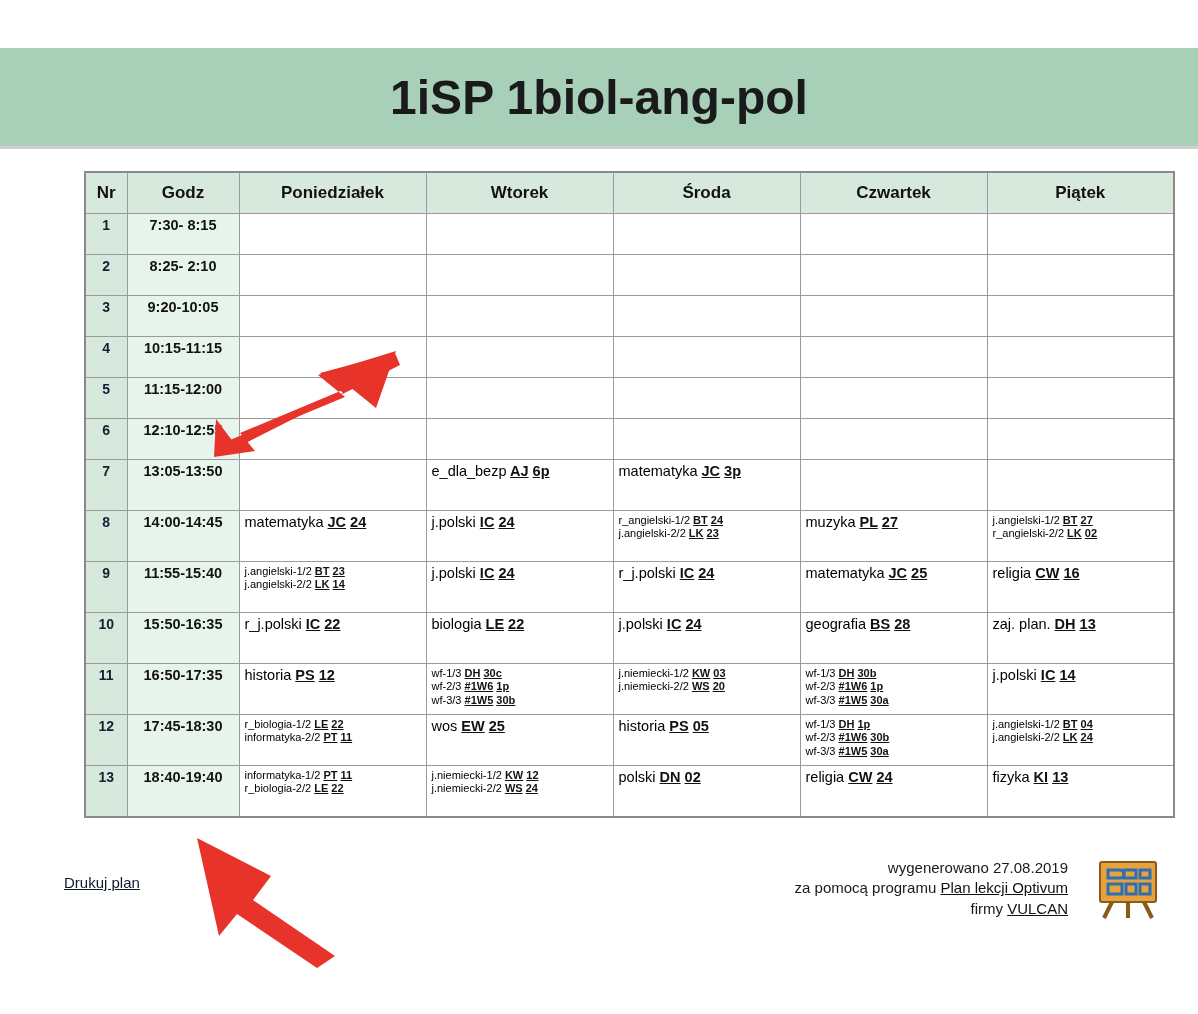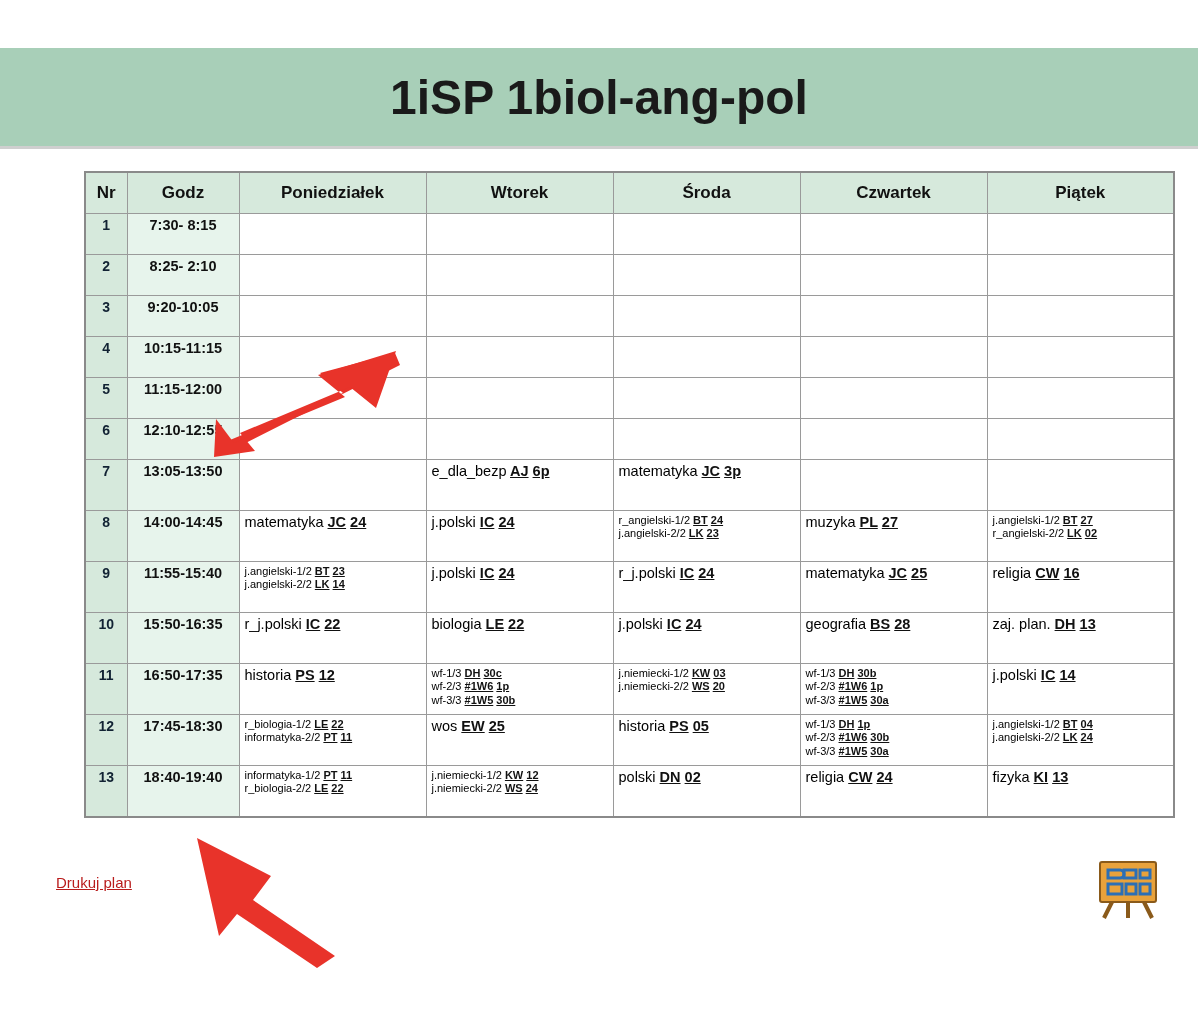--- a/index.html
+++ b/index.html
@@ -100,23 +100,24 @@
   .footer {
     position: relative;
     margin-top: 34px;
     padding: 0 30px 0 56px;
     display: flex;
     justify-content: space-between;
     align-items: flex-start;
   }
   .print-link {
     font-size: 15px;
-    color: #b91c1c;
+    color: #0f172a;
     text-decoration: underline;
     margin-top: 22px;
+    margin-left: 8px;
   }
   .gen-info {
     text-align: right;
     font-size: 15px;
     color: #1a1a1a;
     line-height: 1.35;
     margin-right: 12px;
     margin-top: 6px;
   }
   .gen-info a { color: #111; text-decoration: underline; }
@@ -366,20 +367,29 @@
 
   <svg class="arrow" style="left:175px; top:830px;" width="180" height="140" viewBox="0 0 180 140">
     <g fill="#e8332a">
       <path d="M22,8 L96,46 L78,70 L160,126 L142,138 L62,84 L44,106 Z"></path>
     </g>
   </svg>
 
   <div class="footer">
     <a class="print-link" href="#">Drukuj plan</a>
     <div style="display:flex; align-items:flex-start; gap:14px;">
+      <div class="gen-info">
+        <div>wygenerowano 27.08.2019</div>
+        <div>
+          <span>za pomocą programu </span><a href="#">Plan lekcji Optivum</a>
+        </div>
+        <div>
+          <span>firmy </span><a href="#">VULCAN</a>
+        </div>
+      </div>
       <svg class="logo" viewBox="0 0 74 62">
         <rect x="6" y="4" width="56" height="40" rx="2" fill="#e9a23b" stroke="#8a5a1a" stroke-width="2"></rect>
         <g fill="none" stroke="#2c6fb5" stroke-width="3">
           <path d="M14 12 h12 a4 4 0 0 1 0 8 h-12 z"></path>
           <path d="M30 12 h12 v8 h-12 z"></path>
           <path d="M46 12 h10 v8 h-10 z"></path>
           <path d="M14 26 h14 v10 h-14 z"></path>
           <path d="M32 26 h10 v10 h-10 z"></path>
           <path d="M46 26 h10 v10 h-10 z"></path>
         </g>

